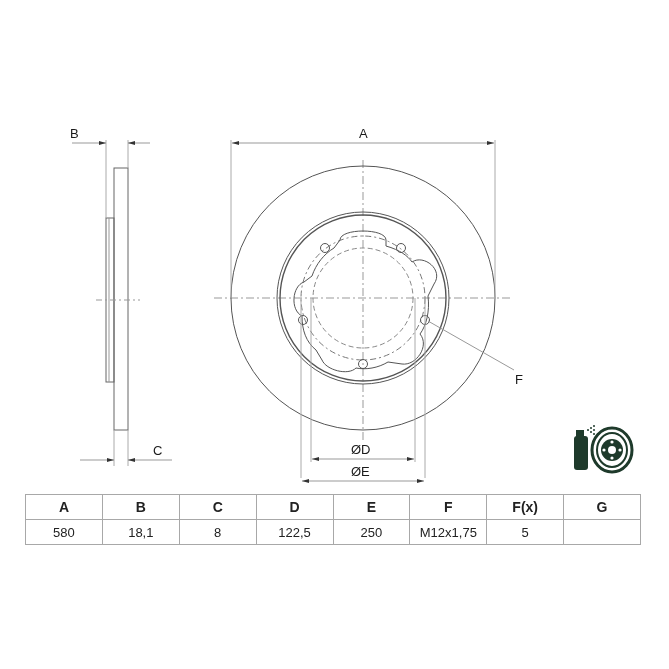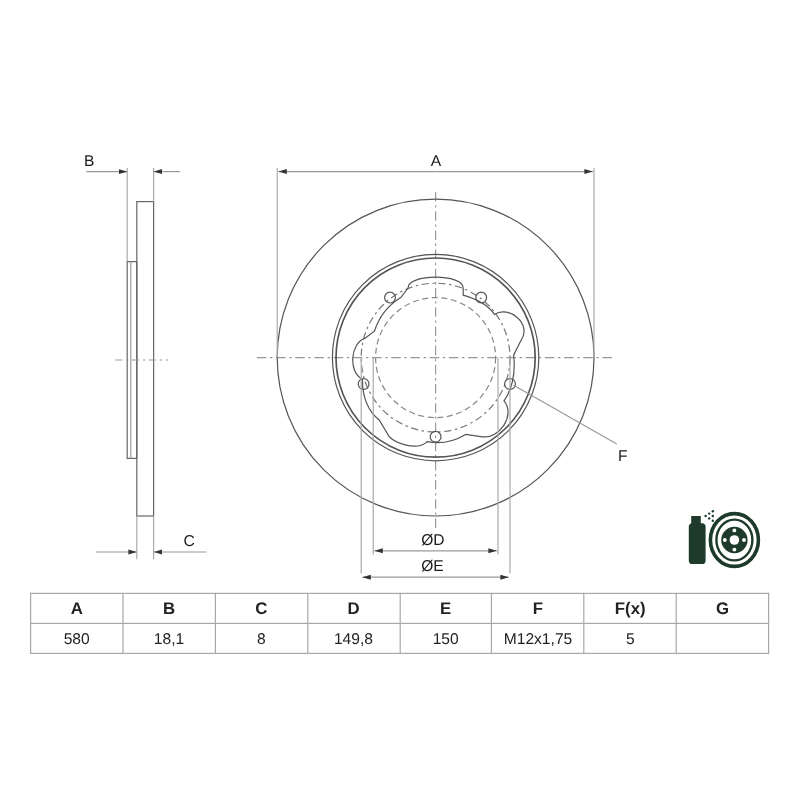--- a/index.html
+++ b/index.html
@@ -121,20 +121,20 @@
     <td>D</td>
     <td>E</td>
     <td>F</td>
     <td>F(x)</td>
     <td>G</td>
   </tr>
   <tr>
     <td>580</td>
     <td>18,1</td>
     <td>8</td>
-    <td>149,8</td>
-    <td>150</td>
+    <td>122,5</td>
+    <td>250</td>
     <td>M12x1,75</td>
     <td>5</td>
     <td></td>
   </tr>
 </tbody>
   </table>
 
 </body></html>

